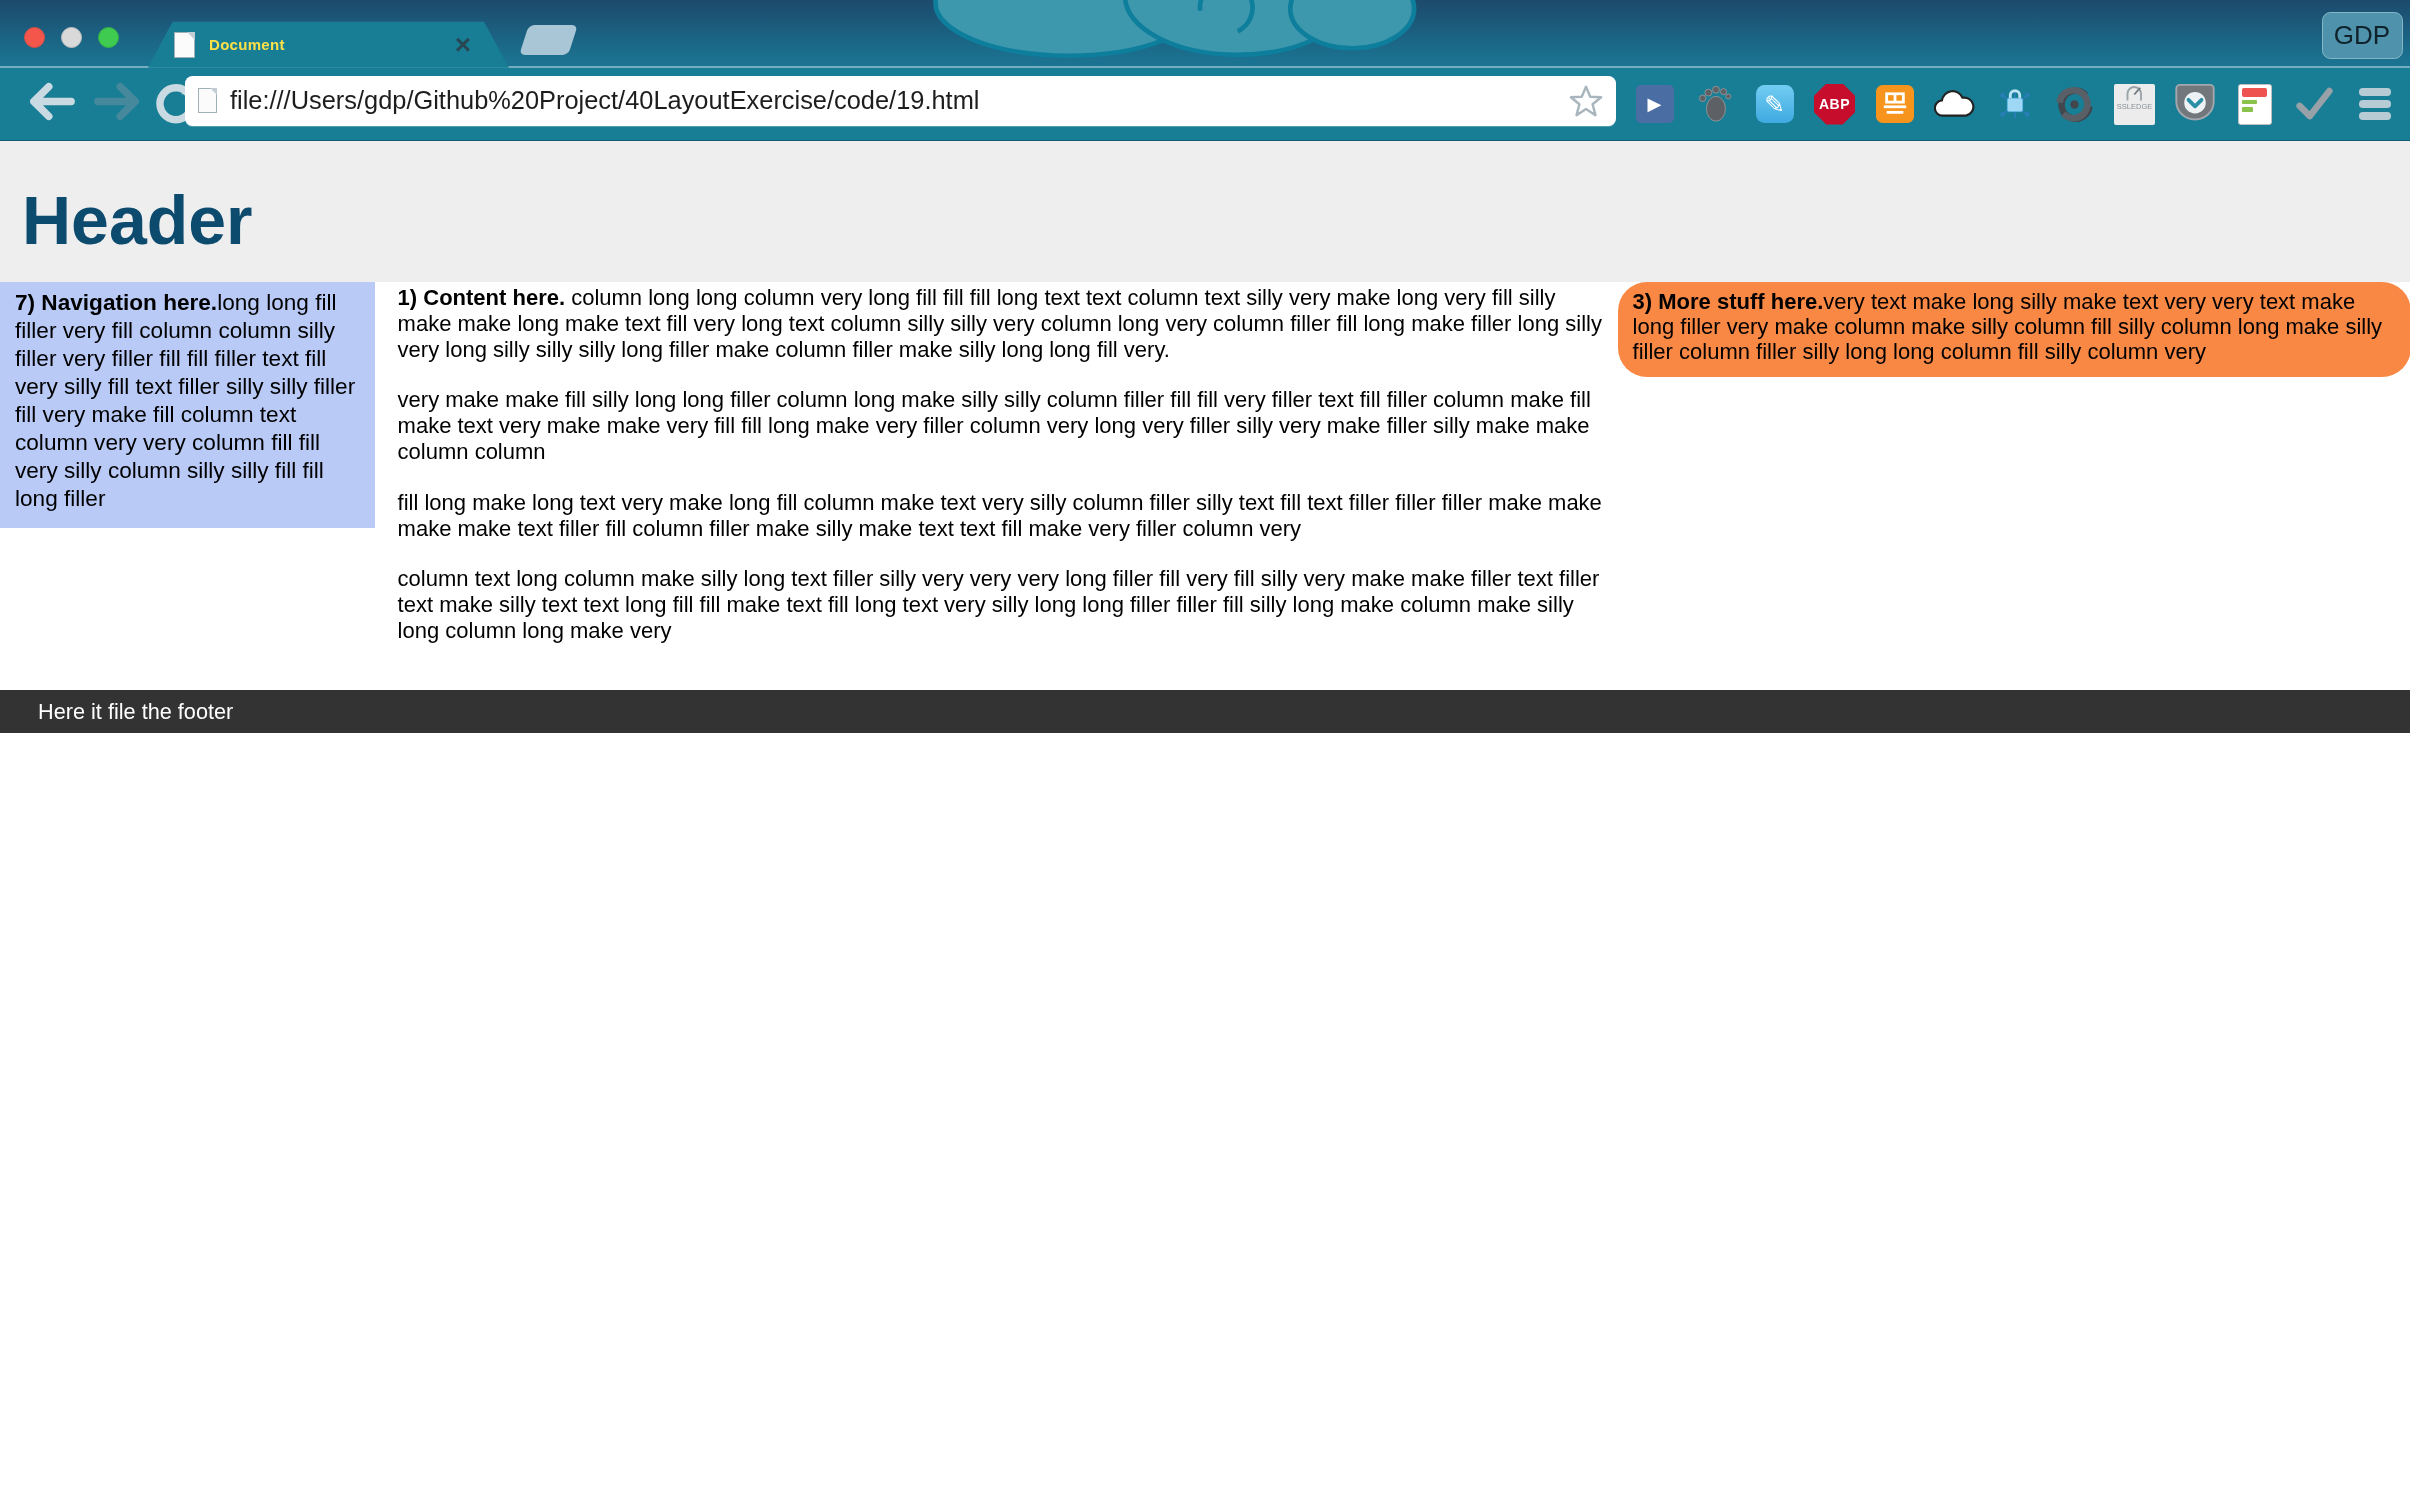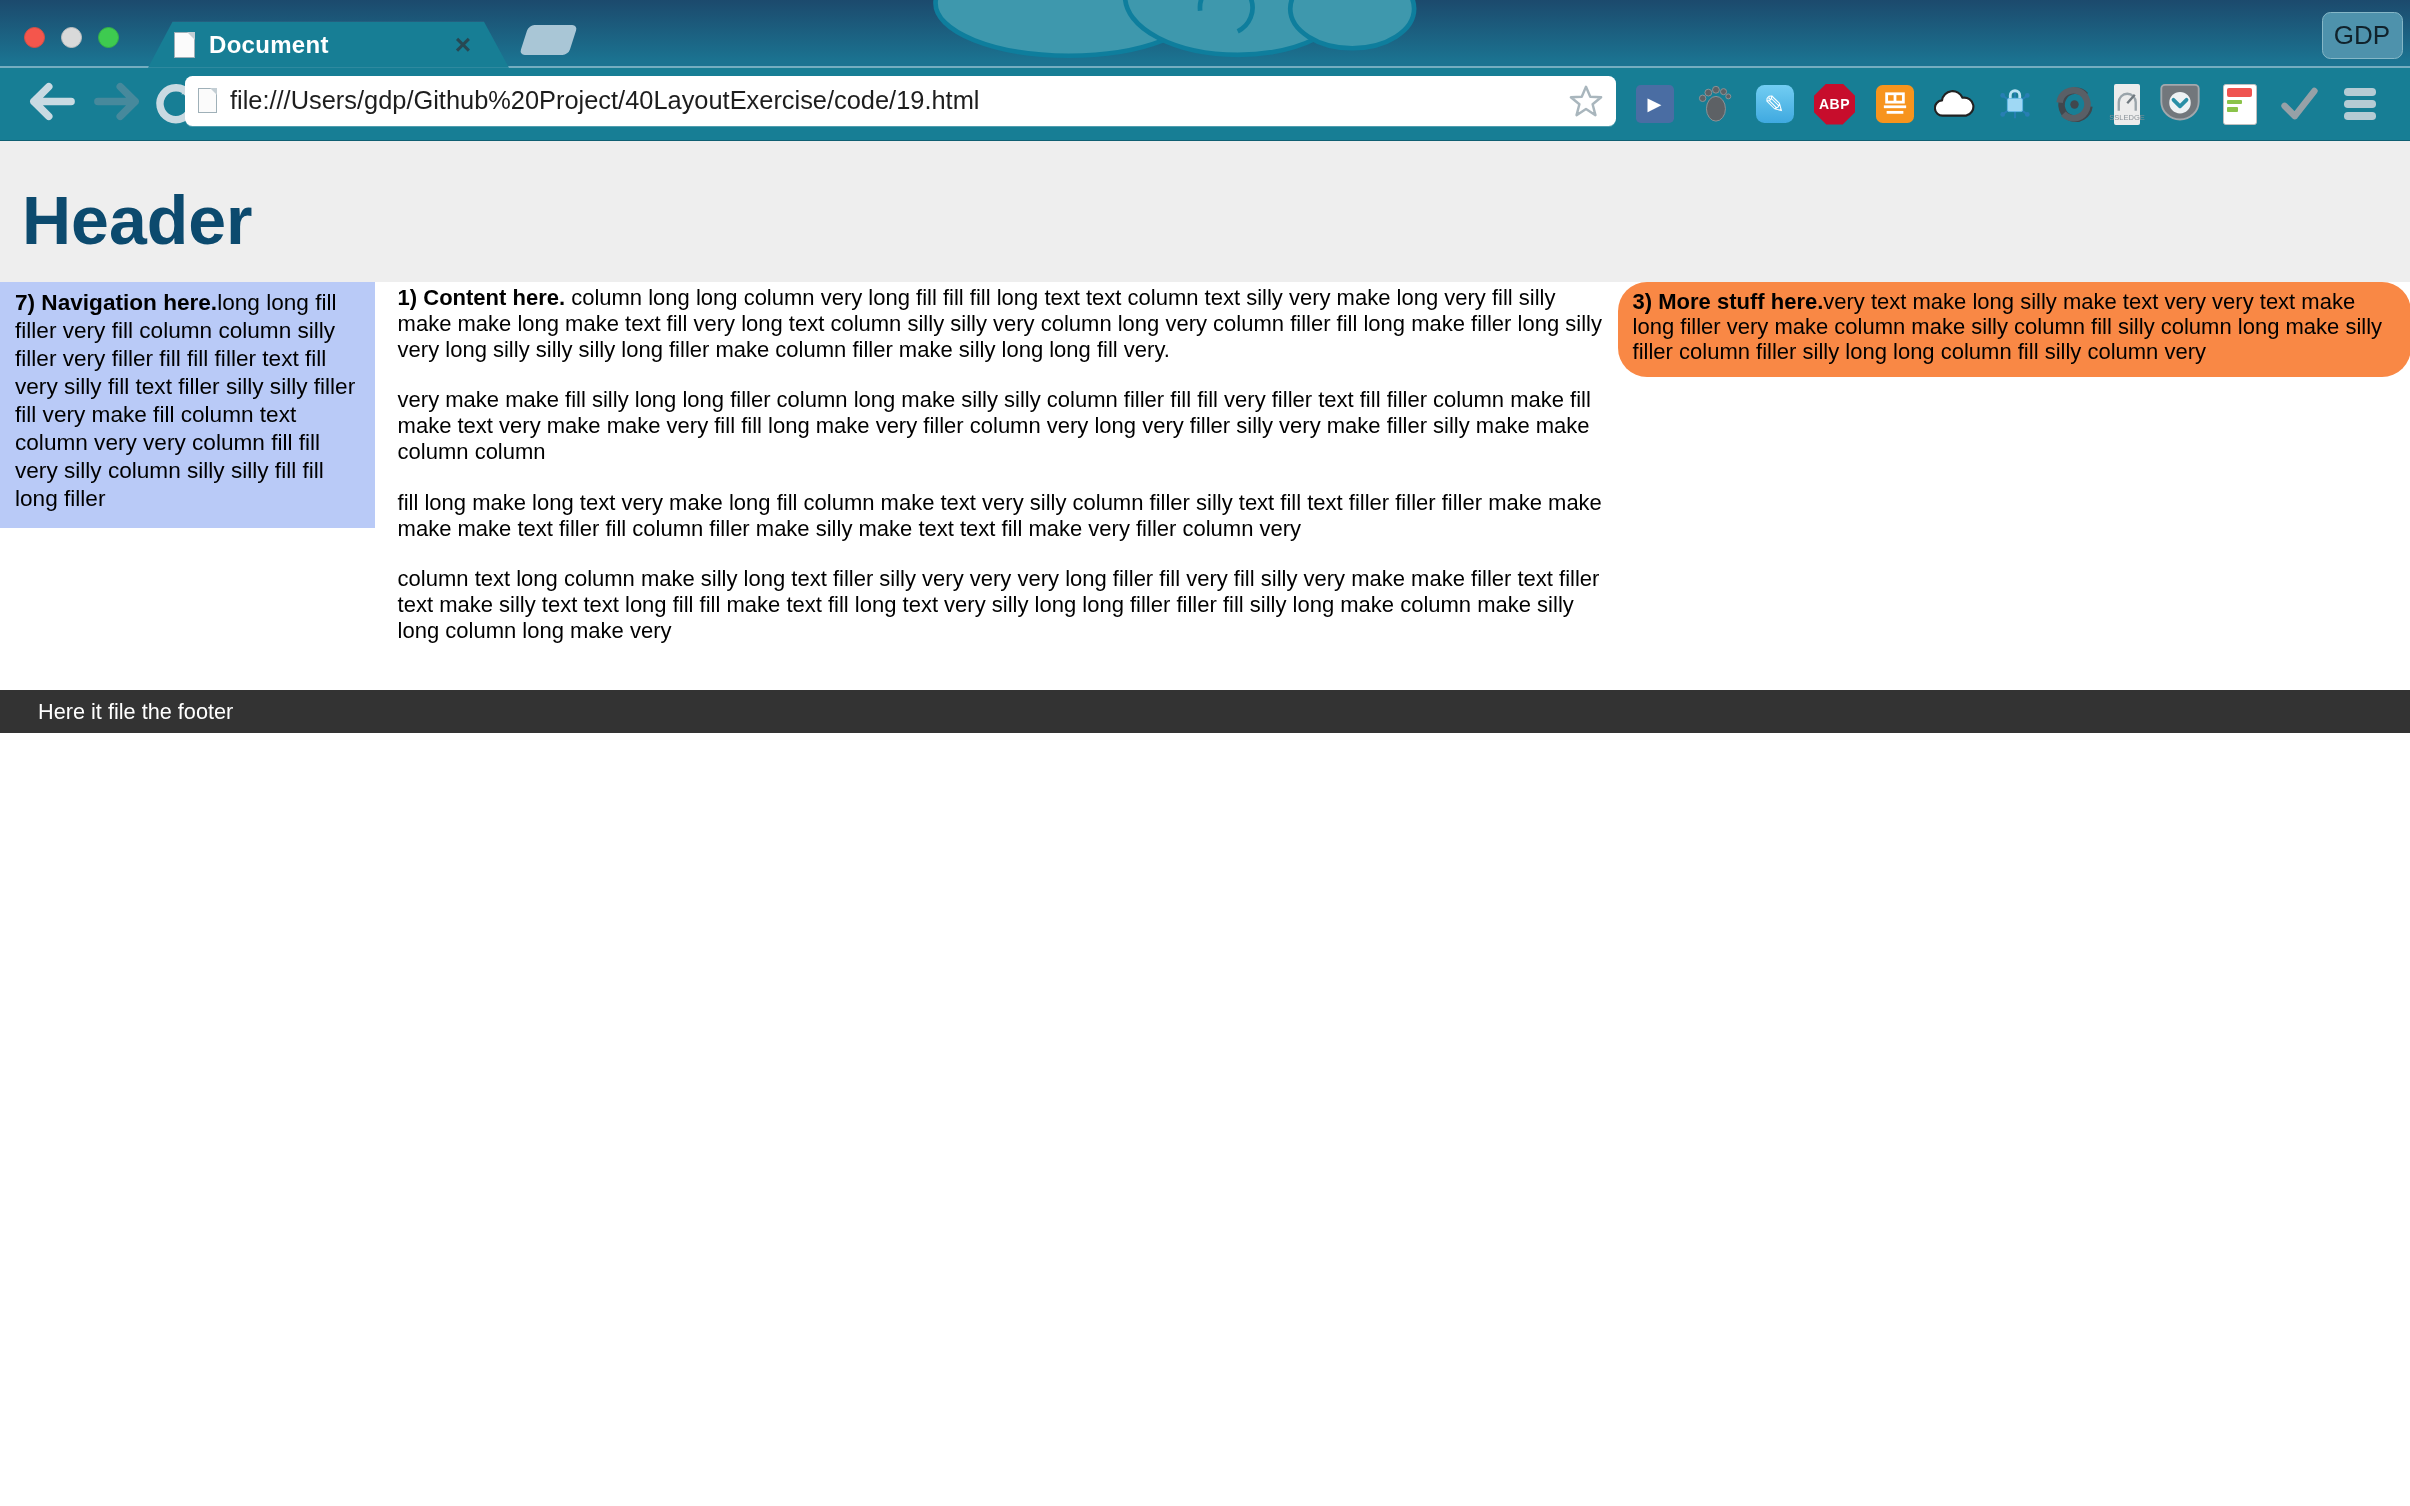--- a/index.html
+++ b/index.html
@@ -33,21 +33,21 @@
     background:#177e95; z-index:4;
     clip-path:polygon(24.5px 0, 336px 0, 361px 46px, 0 46px);
     display:flex; align-items:center; padding:0 38px 0 26px;
     filter:drop-shadow(0 0 0.9px rgba(200,230,240,.6));
   }
   .pgico { width:21px; height:26px; background:#fbfbfb; border:0.9px solid #9fb0b8; position:relative; flex:none; }
   .pgico::after {
     content:''; position:absolute; top:-0.9px; right:-0.9px; width:0; height:0;
     border-style:solid; border-width:0 8.5px 8.5px 0; border-color:transparent #c3ced4 transparent transparent;
   }
-  .tab-title { color:#ffffff; font-size:24px; font-weight:600; margin-left:14px; letter-spacing:0.3px; }
+  .tab-title { color:#fde047; font-size:15px; font-weight:600; margin-left:14px; letter-spacing:0.3px; }
   .tab-close { margin-left:auto; color:#274853; font-size:28px; font-weight:bold; line-height:1; cursor:default; }
 
   .newtab-stub {
     position:absolute; left:524px; top:24.5px; width:49px; height:30px;
     background:#a9c6d6; border-radius:5.6px; transform:skewX(-18deg); z-index:4;
   }
 
   .profile-badge {
     position:absolute; top:12.2px; right:8.5px; width:81px; height:47px;
     background:#4e92ac; border:1.9px solid #85b7c7; border-radius:8.5px;
@@ -75,21 +75,21 @@
   .ext { width:41px; height:41px; flex:none; display:flex; align-items:center; justify-content:center; position:relative; }
 
   .ext-send { width:38px; height:38px; background:#4a6da3; border-radius:4.7px; color:#fff; font-size:18px; display:flex; align-items:center; justify-content:center; }
   .ext-notes { width:38px; height:38px; background:linear-gradient(180deg,#72cdf2,#3fa9e0); border-radius:8.5px; color:#fff; font-size:24.5px; display:flex; align-items:center; justify-content:center; }
   .ext-abp {
     width:41px; height:41px; background:#c70d2c; color:#fff; font-weight:bold; font-size:14px;
     clip-path:polygon(30% 0,70% 0,100% 30%,100% 70%,70% 100%,30% 100%,0 70%,0 30%);
     display:flex; align-items:center; justify-content:center; letter-spacing:0.5px;
   }
   .ext-huihui { width:38px; height:38px; background:#f7941d; border-radius:6.6px; display:flex; align-items:center; justify-content:center; }
-  .ext-ssledge { width:26px; height:41px; background:#ececec; border-radius:1.9px; display:flex; flex-direction:column; align-items:center; justify-content:flex-end; padding-bottom:3px; }
+  .ext-ssledge { width:41px; height:41px; background:#ececec; border-radius:1.9px; display:flex; flex-direction:column; align-items:center; justify-content:flex-end; padding-bottom:14px; }
   .ssledge-label { font-size:7.5px; color:#8a9298; letter-spacing:0; }
   .ext-coupon { width:34px; height:41px; background:#fff; border:0.9px solid #c0c0c0; border-radius:2.8px; padding:3.8px 3.8px; display:flex; flex-direction:column; gap:2.8px; }
   .coupon-red { width:100%; height:8.5px; background:#ef5350; border-radius:1.9px; }
   .coupon-green { width:60%; height:4.7px; background:#8bc34a; border-radius:0.9px; }
   .ext-menu { display:flex; flex-direction:column; gap:4.7px; }
   .menu-bar { width:32px; height:7.5px; background:#b6cbd4; border-radius:3.8px; }
 
   
   .page { position:absolute; top:141px; left:0; width:2411px; }
 

